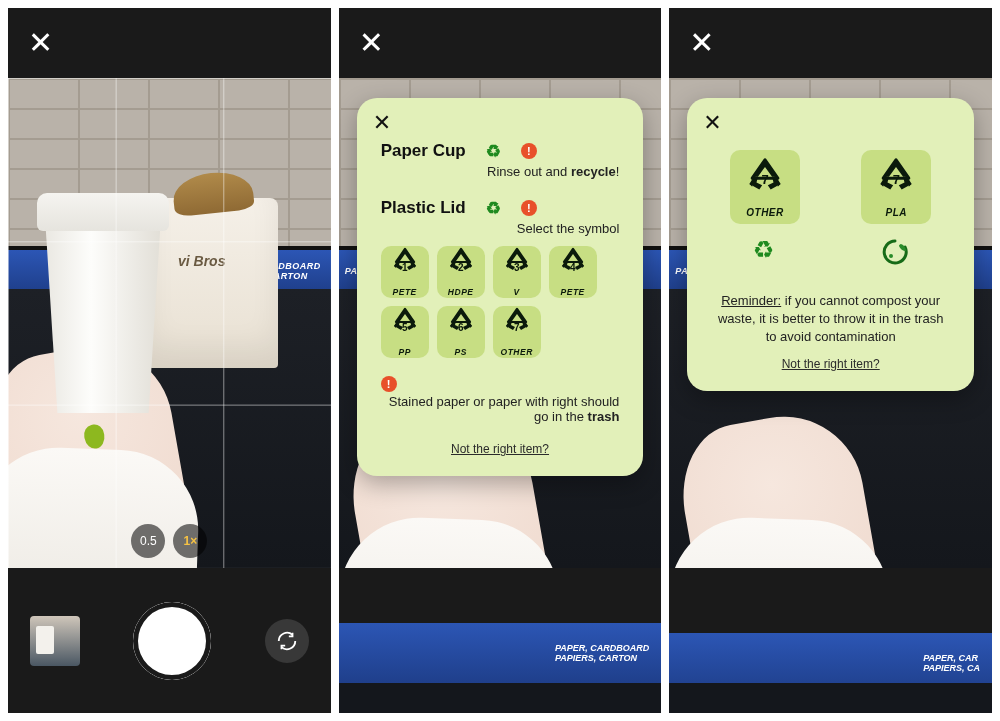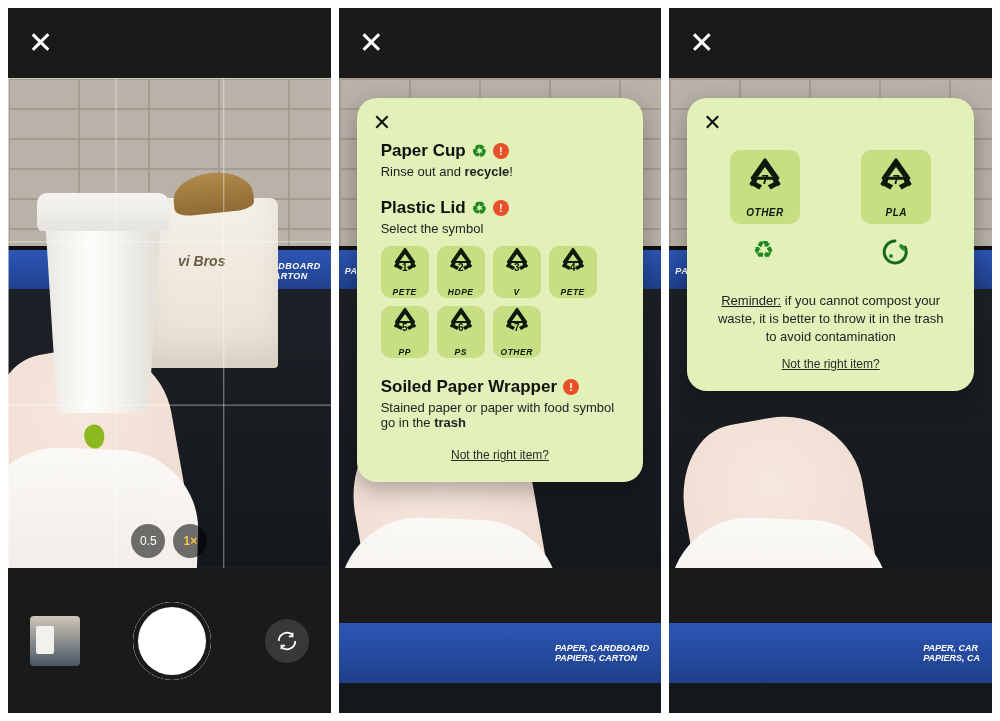--- a/index.html
+++ b/index.html
@@ -172,24 +172,24 @@
     color:#111;
     font-size: 14px;
   }
   .card .card-close {
     position:absolute; top:14px; left:16px;
     font-size:22px; cursor:pointer; user-select:none; line-height:1;
     font-weight:400;
   }
   .section { margin-bottom: 18px; }
   .sec-title {
-    font-weight:700; font-size:17px; display:flex; align-items:center; gap:6px;
+    font-weight:700; font-size:17px; display:flex; align-items:center; gap:20px;
     line-height:1.3;
   }
-  .sec-sub { font-size:13px; color:#222; margin-top:2px; }
+  .sec-sub { font-size:13px; color:#222; margin-top:2px;text-align:right; }
   .sec-sub b { font-weight:700; }
   .recycle-glyph { color:#1f8a1f; font-size:17px; line-height:1; }
   .alert {
     width:16px; height:16px; background:#e8502a; border-radius:50%;
     display:inline-flex; align-items:center; justify-content:center;
     color:#fff; font-size:11px; font-weight:800;
   }
   .symbols {
     display:flex; flex-wrap:wrap; gap:8px; margin-top:10px; max-width:230px;
   }
@@ -390,25 +390,24 @@
                 <use href="#tri-arrows"></use>
               </svg>
             <span class="num">7</span>
             <span class="code">OTHER</span>
           </div>
         </div>
       </div>
 
       <div class="section">
         <div class="sec-title">
-          <span>Soiled Paper Wrapper</span>
           <span class="alert">!</span>
         </div>
         <div class="sec-sub">
-          <span>Stained paper or paper with food symbol go in the </span><b>trash</b><span></span>
+          <span>Stained paper or paper with right should go in the </span><b>trash</b><span></span>
         </div>
       </div>
 
       <div class="not-right">Not the right item?</div>
     </div>
   </div>
 
   <div class="screen">
     <div class="topbar">
       <span class="close-x">✕</span>
@@ -416,21 +415,21 @@
     <div class="viewport">
       <div class="photo-bg">
         <div class="brick"></div>
         <div class="bin-strip" style="justify-content:flex-start;padding-left:6px">
           <div>PAPER, CARD</div>
         </div>
         <div class="bin-body"></div>
         <div class="hand" style="top:340px;left:20px"></div>
       </div>
     </div>
-    <div style="position:absolute;left:0;right:0;bottom:30px;height:60px;background:linear-gradient(#2c56b5,#1f3f8b);color:#fff;font-size:9px;font-style:italic;font-weight:700;display:flex;align-items:center;justify-content:flex-end;padding-right:12px">
+    <div style="position:absolute;left:0;right:0;bottom:20px;height:60px;background:linear-gradient(#2c56b5,#1f3f8b);color:#fff;font-size:9px;font-style:italic;font-weight:700;display:flex;align-items:center;justify-content:flex-end;padding-right:12px">
       <div>
         <div>PAPER, CAR</div>
         <div>PAPIERS, CA</div>
       </div>
     </div>
     <div style="position:absolute;left:0;right:0;bottom:0;height:30px;background:#14171c"></div>
 
     <div class="card">
       <span class="card-close">✕</span>
 

